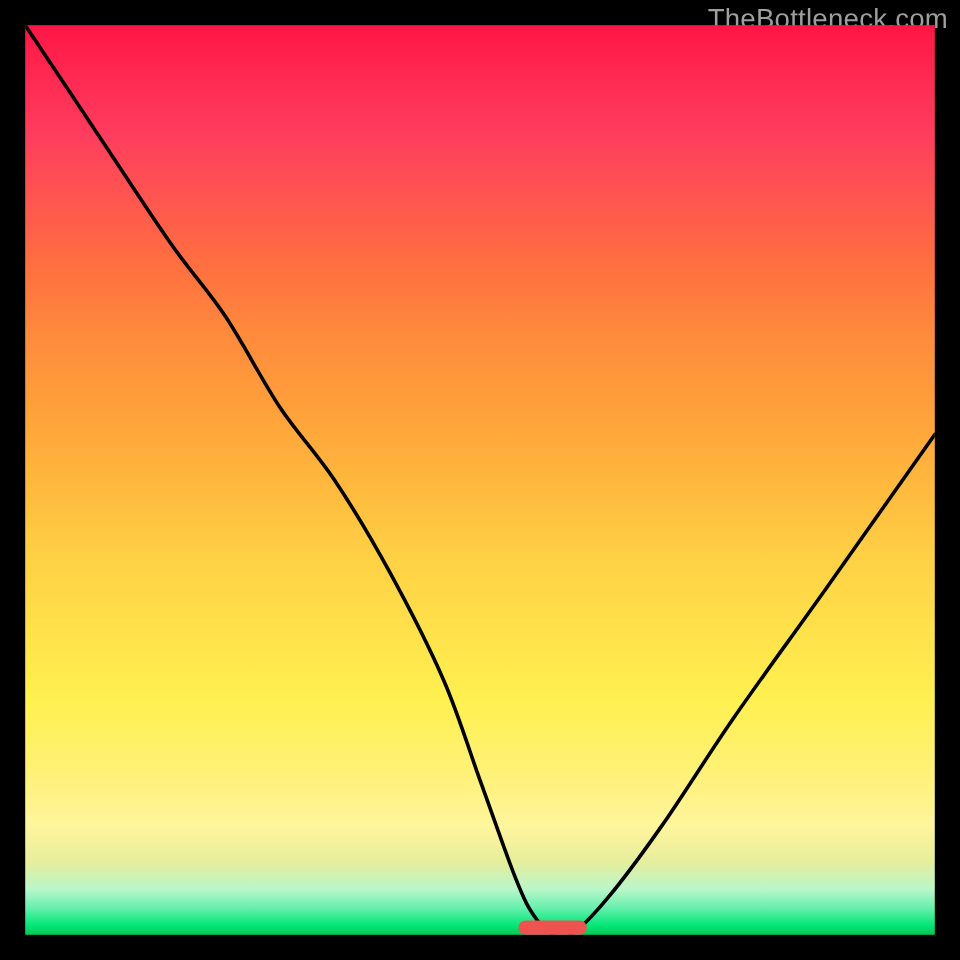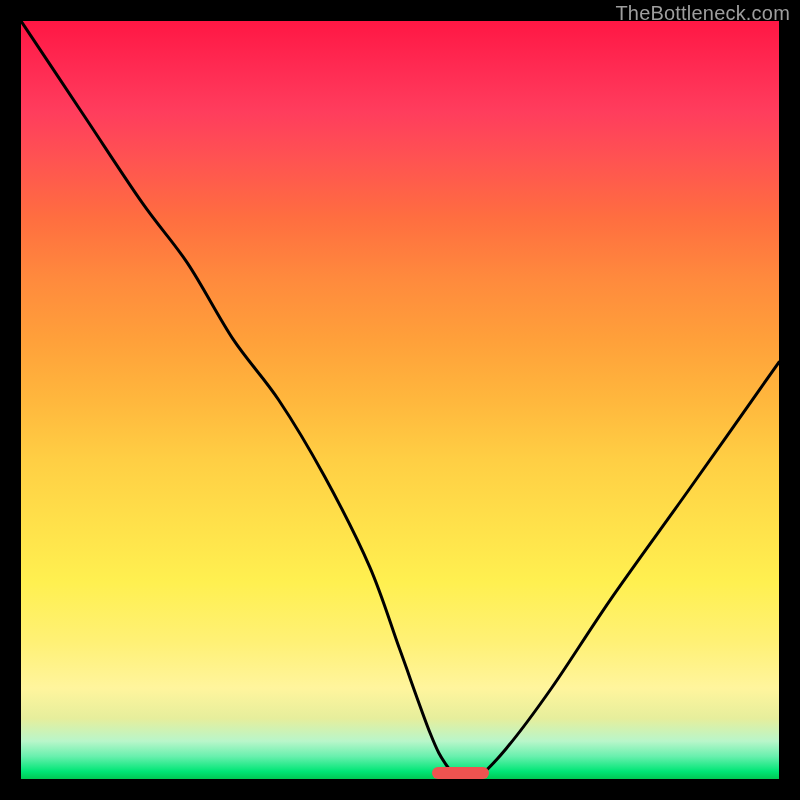--- a/index.html
+++ b/index.html
@@ -55,21 +55,21 @@
   .marker {
     position: absolute;
     background: #ef5350;
     border-radius: 999px;
   }
   .watermark {
     position: absolute;
     top: 2px;
     right: 10px;
     color: #9e9e9e;
-    font-size: 20px;
+    font-size: 23px;
     font-weight: 500;
     letter-spacing: 0.2px;
   }
 </style>
 </head>
 <body>
 
 <div class="frame">
   <div class="watermark">TheBottleneck.com</div>
 

